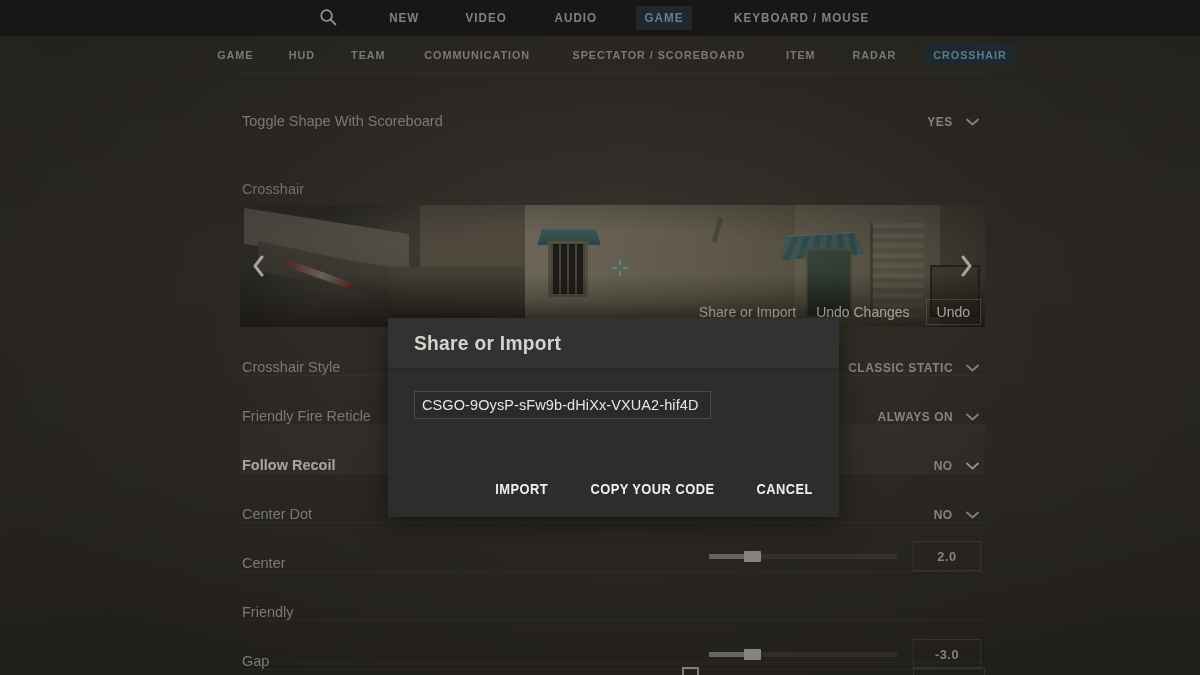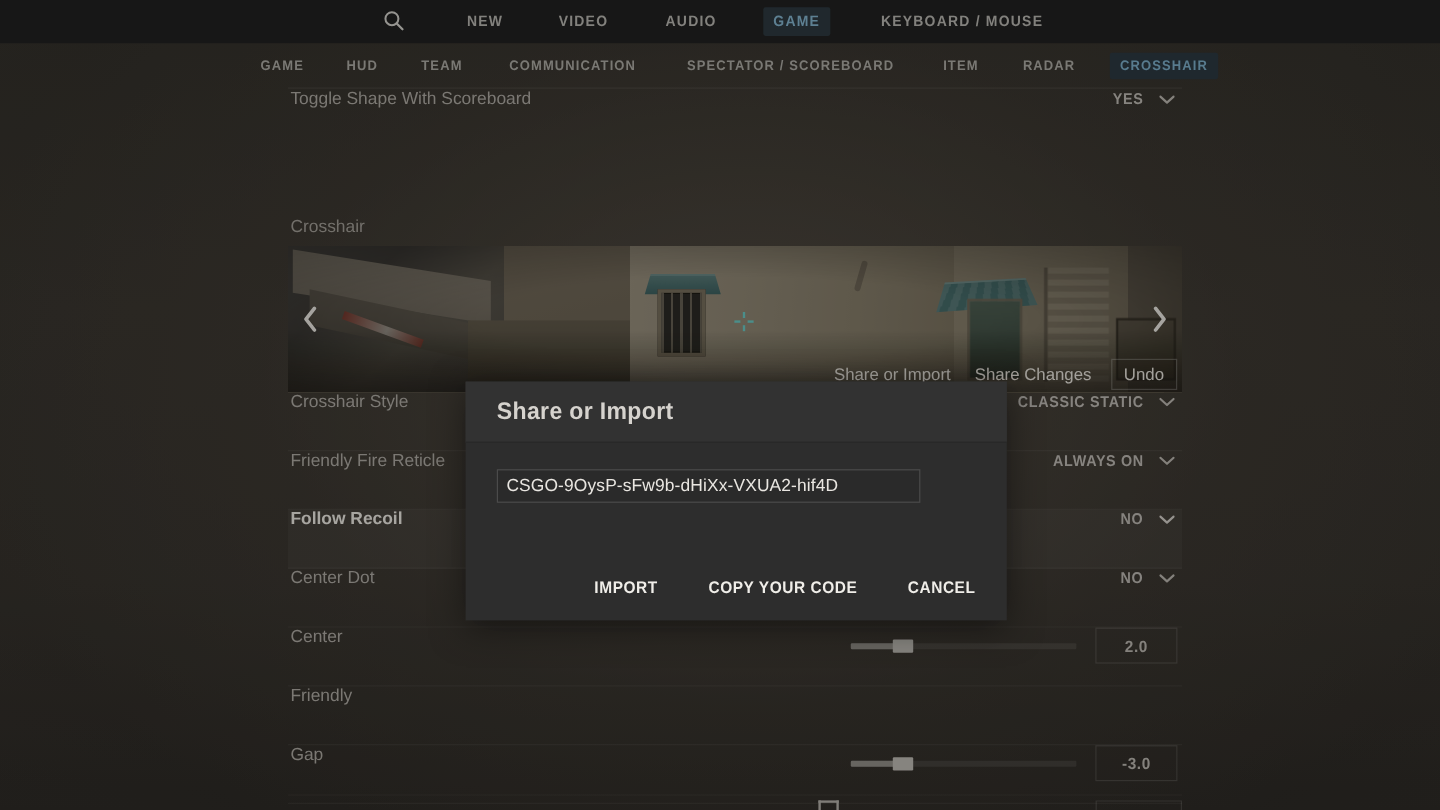--- a/index.html
+++ b/index.html
@@ -98,21 +98,21 @@
     position: absolute;
     top: 75px; left: 240px;
     width: 745px;
     z-index: 10;
   }
 
   .row {
     position: relative;
     height: 49px;
     display: flex;
-    align-items: flex-start;
+    align-items: flex-end;
     border-bottom: 1px solid rgba(255,255,255,0.055);
     padding: 0 2px;
   }
   .row.noline { border-bottom: none; }
   .row-label {
     font-size: 14.5px;
     color: #a9a5a0;
     flex: 0 0 auto;
     width: 300px;
   }
@@ -416,21 +416,21 @@
     letter-spacing: 0.3px;
     transform: scaleX(0.96);
     transform-origin: left center;
   }
   .modal-body {
     flex: 1;
     position: relative;
     padding: 22px 26px 0 26px;
   }
   .code-input {
-    width: 353px;
+    width: 297px;
     height: 28px;
     background: #2a2a2a;
     border: 1px solid #4b4b4b;
     color: #e9e6e1;
     font-size: 14.5px;
     font-family: "Liberation Sans", sans-serif;
     padding: 0 7px;
     outline: none;
     letter-spacing: 0.1px;
   }
@@ -564,21 +564,21 @@
         </svg>
       </div>
       <div class="carousel-arrow right">
         <svg width="14" height="22" viewBox="0 0 14 22">
           <polyline points="4,2 11,11 4,20" fill="none" stroke="#e6e3de" stroke-width="3" stroke-linecap="round" stroke-linejoin="round"></polyline>
         </svg>
       </div>
 
       <div class="preview-actions">
         <div class="pa-btn">Share or Import</div>
-        <div class="pa-btn">Share Changes</div>
+        <div class="pa-btn">Undo Changes</div>
         <div class="pa-btn boxed">Undo</div>
       </div>
     </div>
 
     <div class="row">
       <div class="row-label">Crosshair Style</div>
       <div class="row-right">
         <div class="dropdown-value">
           <span class="dv-text">CLASSIC STATIC</span>
           <svg class="chev" viewBox="0 0 13 8">

